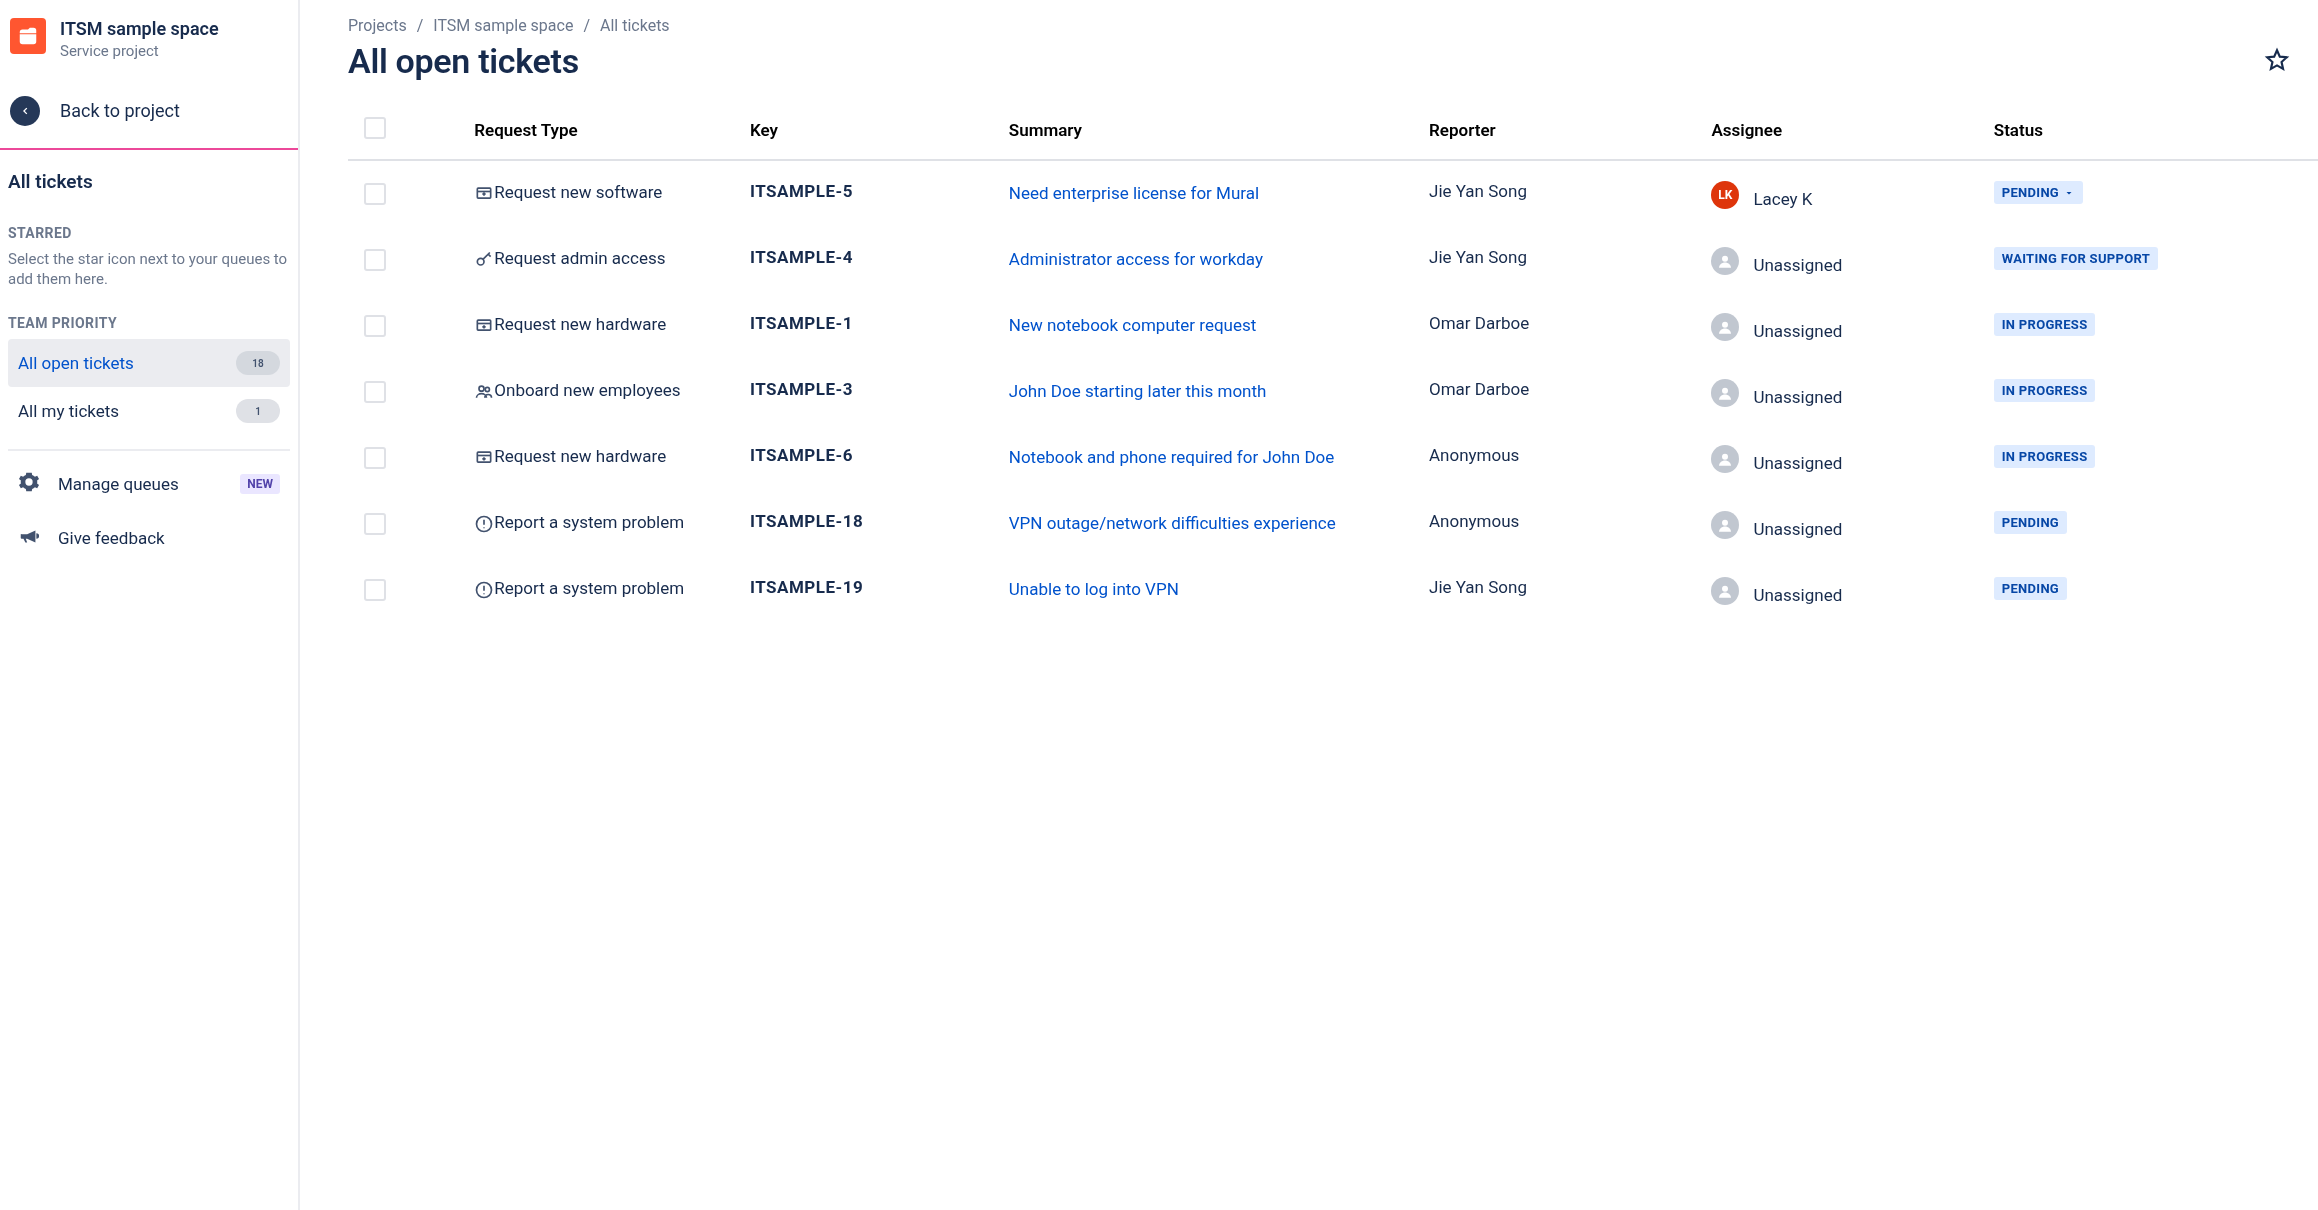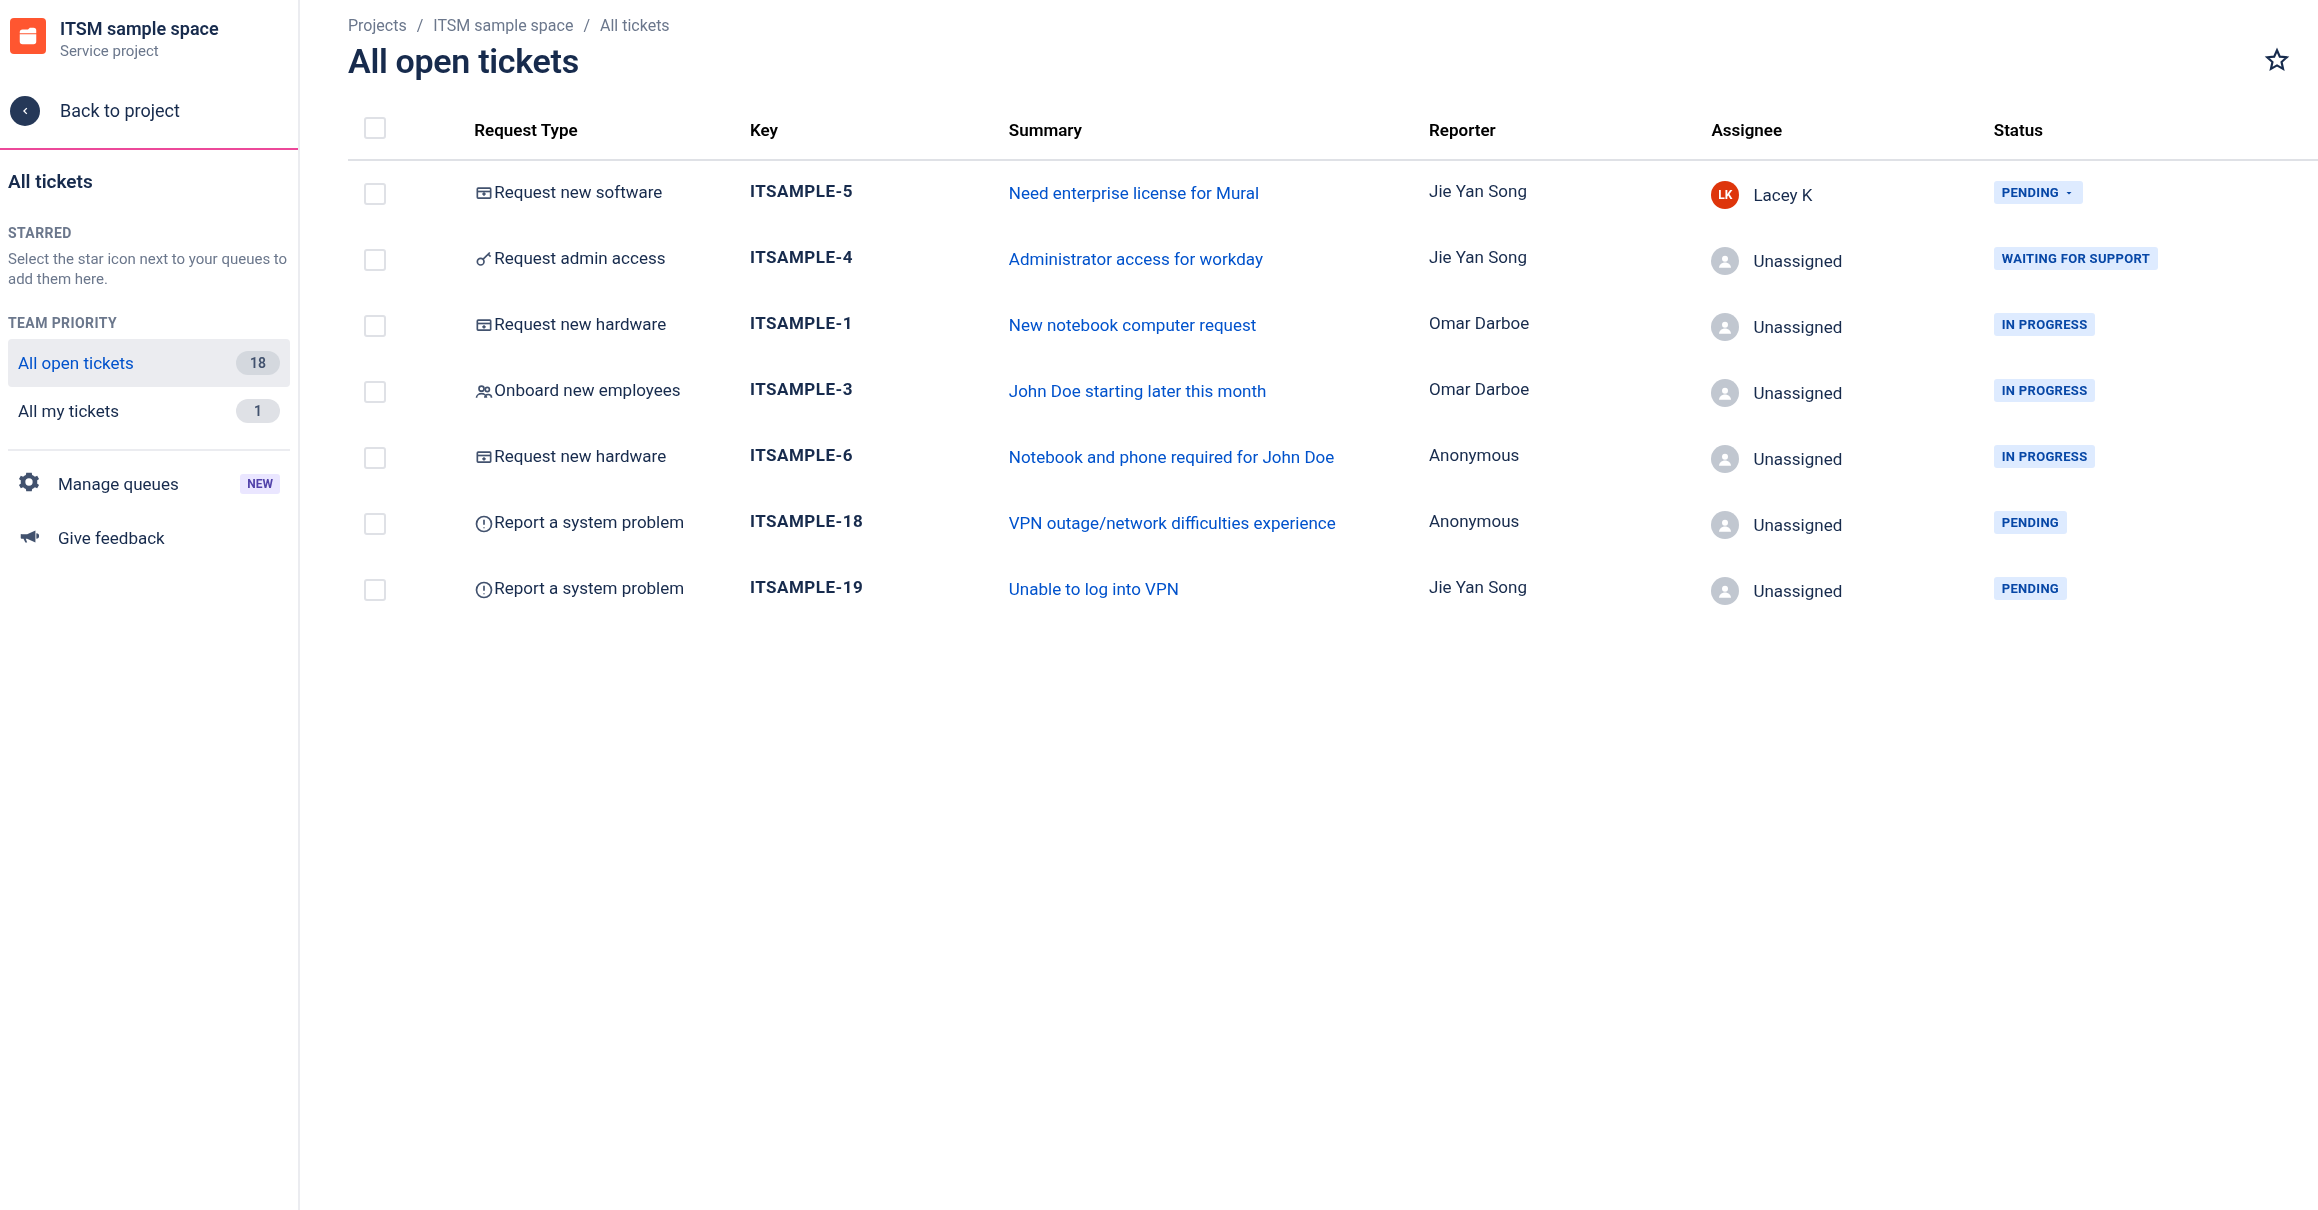--- a/index.html
+++ b/index.html
@@ -16,21 +16,21 @@
   .back-circle { width:30px; height:30px; border-radius:50%; background:#253858; display:flex; align-items:center; justify-content:center; flex-shrink:0;}
   .back-circle svg { width:16px;height:16px; fill:#fff;}
   .back-label { font-size:18px; color:#172B4D;}
   .section { padding: 0 8px; }
   .section-title { font-size:14px; font-weight:700; letter-spacing:0.4px; color:#6B778C; padding: 20px 0 8px 0; text-transform:uppercase;}
   .section-title.first { padding-top: 22px; }
   .all-tickets-head { font-size:19px; font-weight:600; padding: 20px 0 10px 0;}
   .starred-help { font-size:15px; color:#6B778C; line-height:1.35; padding-bottom:6px;}
   .queue-item { display:flex; align-items:center; justify-content:space-between; padding: 12px 10px; border-radius:4px; font-size:17px; color:#172B4D; cursor:pointer;}
   .queue-item.active { background:#EBECF0; color:#0052CC;}
-  .queue-count { min-width:28px; height:24px; border-radius:12px; background:#DFE1E6; color:#42526E; font-size:14px; font-weight:600; display:flex; align-items:center; justify-content:center; padding:0 8px;}
+  .queue-count { min-width:28px; height:24px; border-radius:12px; background:#DFE1E6; color:#42526E; font-size:10px; font-weight:600; display:flex; align-items:center; justify-content:center; padding:0 8px;}
   .queue-item.active .queue-count { background:#D4D8DE; color:#42526E;}
   .sidebar-divider { height:2px; background:#EBECF0; margin: 14px 0 6px; }
   .sidebar-action { display:flex; align-items:center; gap:18px; padding:14px 10px; font-size:17px; color:#172B4D; cursor:pointer;}
   .sidebar-action svg { width:22px; height:22px; fill:#42526E; flex-shrink:0;}
   .new-lozenge { font-size:12px; font-weight:700; background:#EAE6FF; color:#5243AA; padding: 3px 7px; border-radius:3px; margin-left:auto;}
   
   .main { flex:1; padding: 14px 0 0 48px; overflow:auto;}
   .breadcrumbs { display:flex; align-items:flex-end; gap:10px; font-size:16px; color:#6B778C; padding-top:2px;}
   .breadcrumbs .bc-sep { color:#6B778C;}
   .breadcrumbs .bc-item { color:#6B778C;}
@@ -44,21 +44,21 @@
   table.tickets thead th.first-col { width:40px; padding-left:16px;}
   table.tickets tbody td { vertical-align:top; padding: 20px 12px 18px 12px; font-size:17px; color:#172B4D;}
   table.tickets tbody td.first-col { padding-left:16px; padding-top:22px;}
   .checkbox { width:18px; height:18px; border:2px solid #DFE1E6; border-radius:3px; display:inline-block;}
   .req-type { display:flex; align-items:flex-start; text-align:center;}
   .req-type .rt-icon { width:20px; height:20px; flex-shrink:0; margin-top:3px;}
   .req-type .rt-icon svg { width:20px;height:20px; fill:none; stroke:#42526E; stroke-width:2;}
   .req-type-label { line-height:1.4;}
   .key-cell { color:#6B778C; font-weight:700; letter-spacing:0.5px;}
   .summary-link { color:#0052CC; line-height:1.45; cursor:pointer;}
-  .assignee-cell { display:flex; align-items:center; gap:14px;}
+  .assignee-cell { display:flex; align-items:flex-end; gap:14px;}
   .avatar-circle { width:28px; height:28px; border-radius:50%; display:flex; align-items:center; justify-content:center; font-size:12px; font-weight:700; color:#fff; flex-shrink:0;}
   .avatar-circle.unassigned { background:#C1C7D0;}
   .avatar-circle.unassigned svg { width:18px;height:18px; fill:#fff;}
   .avatar-circle.user { background:#DE350B;}
   .status-lozenge { display:inline-flex; align-items:center; gap:4px; font-size:13px; font-weight:700; letter-spacing:0.3px; background:#DEEBFF; color:#0747A6; padding:4px 8px; border-radius:3px; white-space:nowrap;}
   .status-lozenge .chev { width:12px;height:12px; }
   .status-lozenge .chev svg { width:12px;height:12px; fill:#0747A6;}
   
   col.c-check{width:50px;} col.c-type{width:164px;} col.c-key{width:154px;} col.c-summary{width:250px;}
   col.c-reporter{width:168px;} col.c-assignee{width:168px;} col.c-status{width:200px;}

